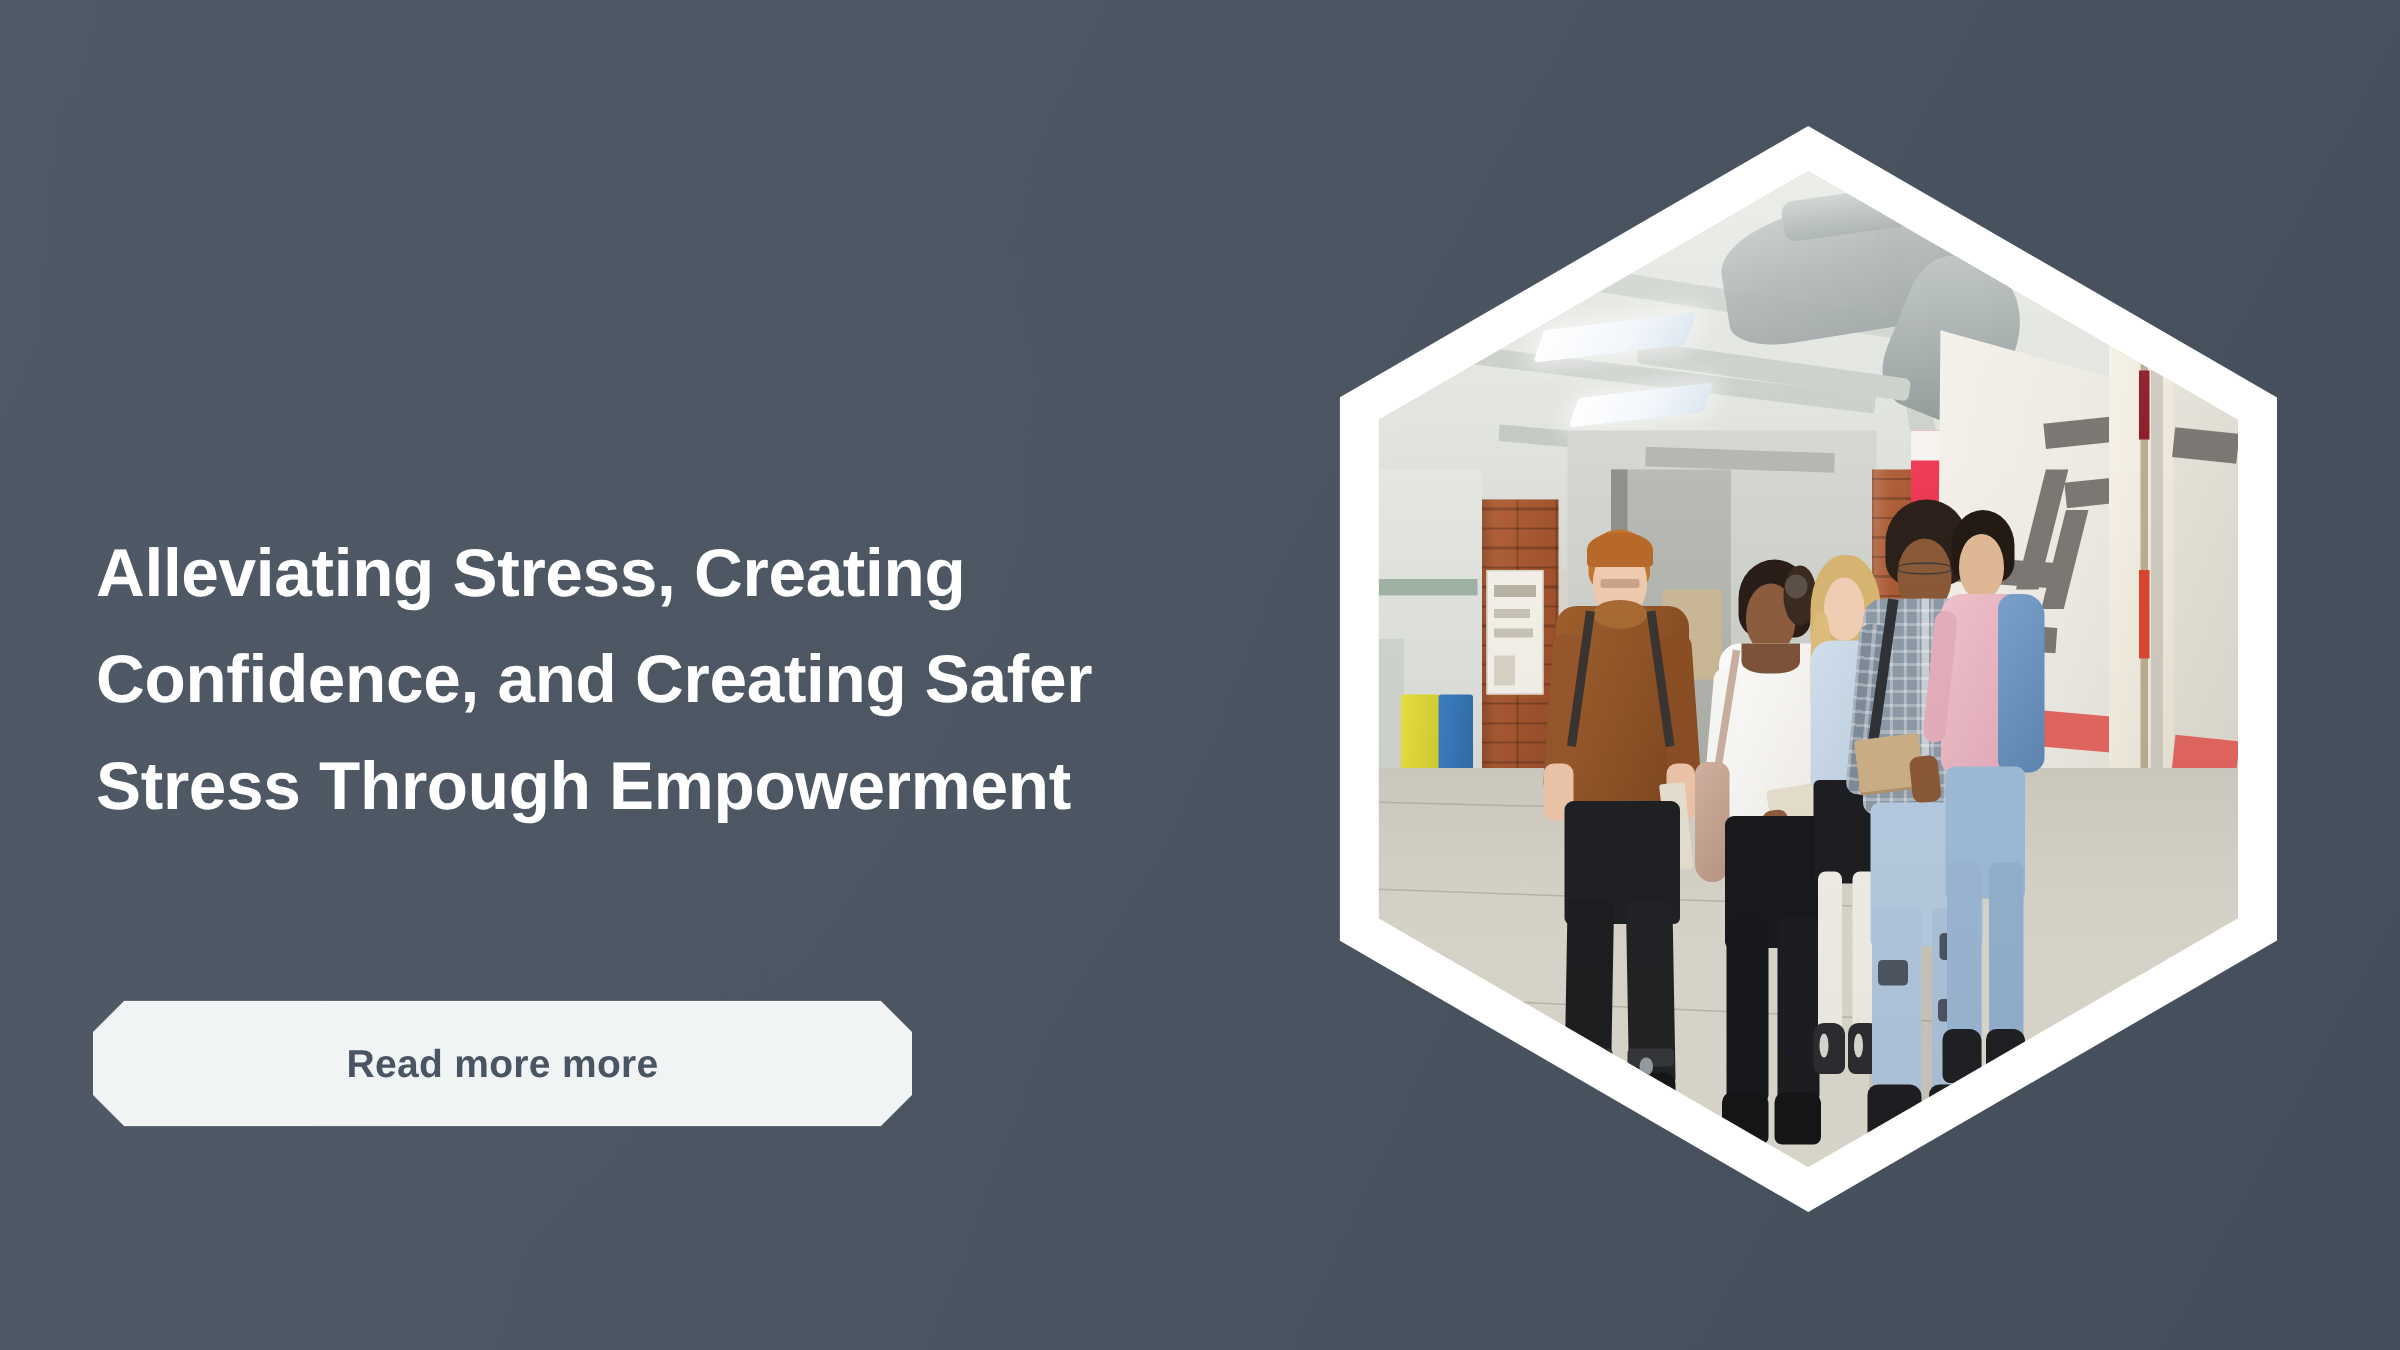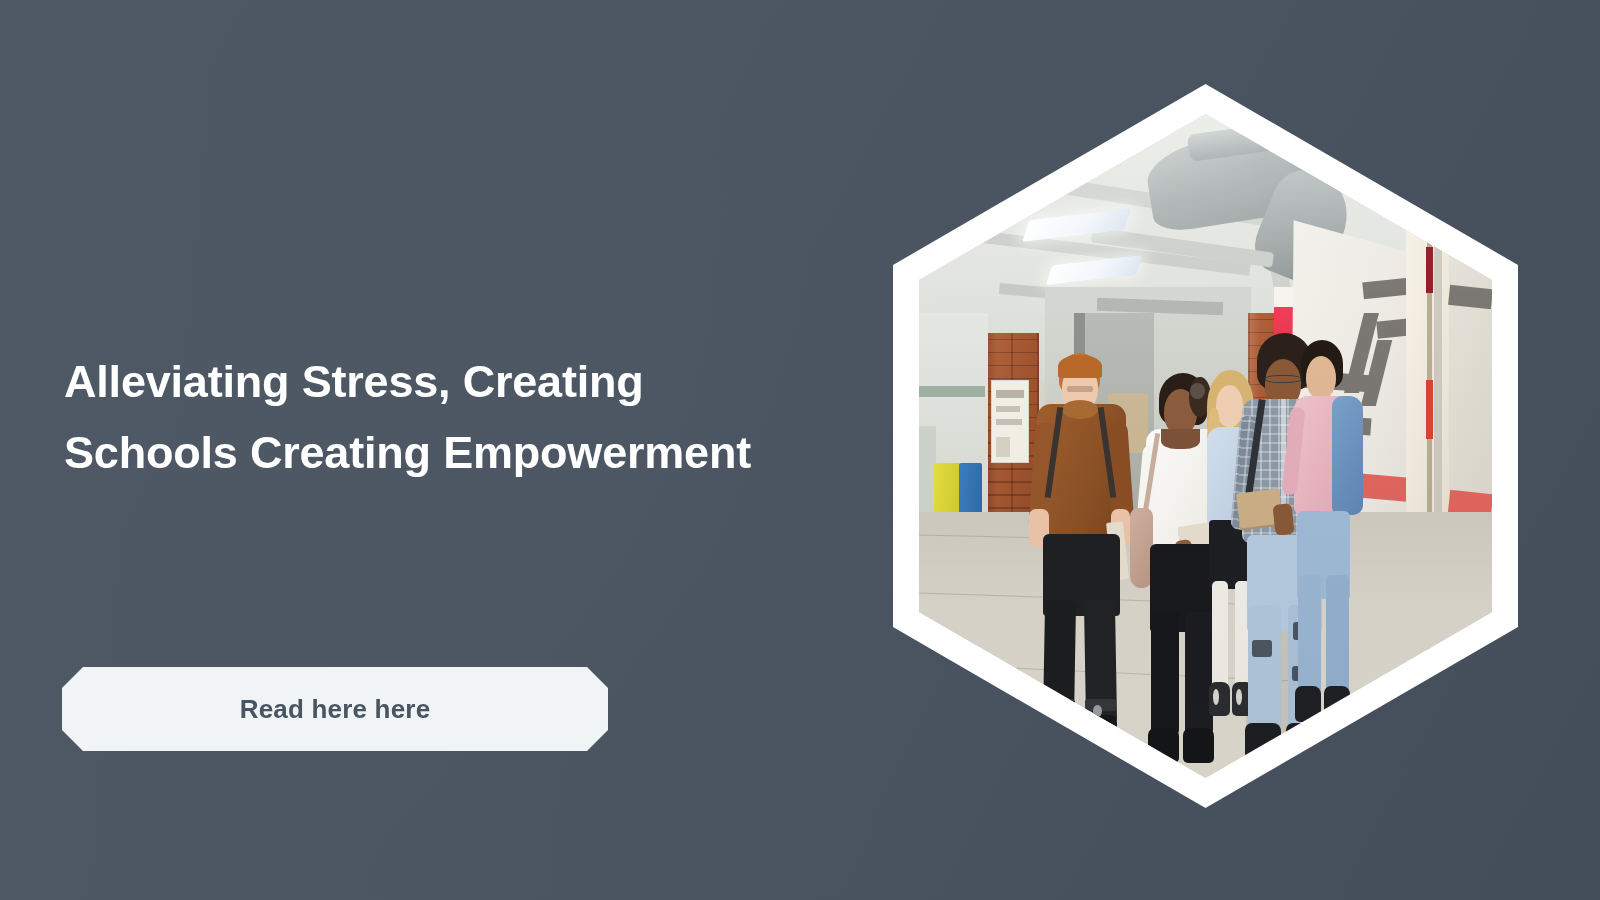--- a/index.html
+++ b/index.html
@@ -237,25 +237,26 @@
       </mask>
     </defs>
     <rect x="-60" y="-60" width="1760" height="1020" fill="url(#honeycomb)" mask="url(#hexMask)"></rect>
   </svg>
 
   <div class="bg-fade-left"></div>
 
 
   <h1 id="headline">
     <span class="hl-line">Alleviating Stress, Creating</span>
-    <span class="hl-line">Schools Creating Empowerment</span>
+    <span class="hl-line">Confidence, and Creating Safer</span>
+    <span class="hl-line">Stress Through Empowerment</span>
   </h1>
 
   <button id="cta">
-    <span class="cta-label">Read here here</span>
+    <span class="cta-label">Read more more</span>
   </button>
 
   <div id="hex-wrap">
     <div class="hex-outer"></div>
     <div class="hex-inner">
       <div class="photo">
 
         <div class="ph ceiling"></div>
 
         <div class="ph" style="left:6%;top:11%;width:56%;height:2.2%;background:#d2d6d1;transform:rotate(9deg);"></div>

